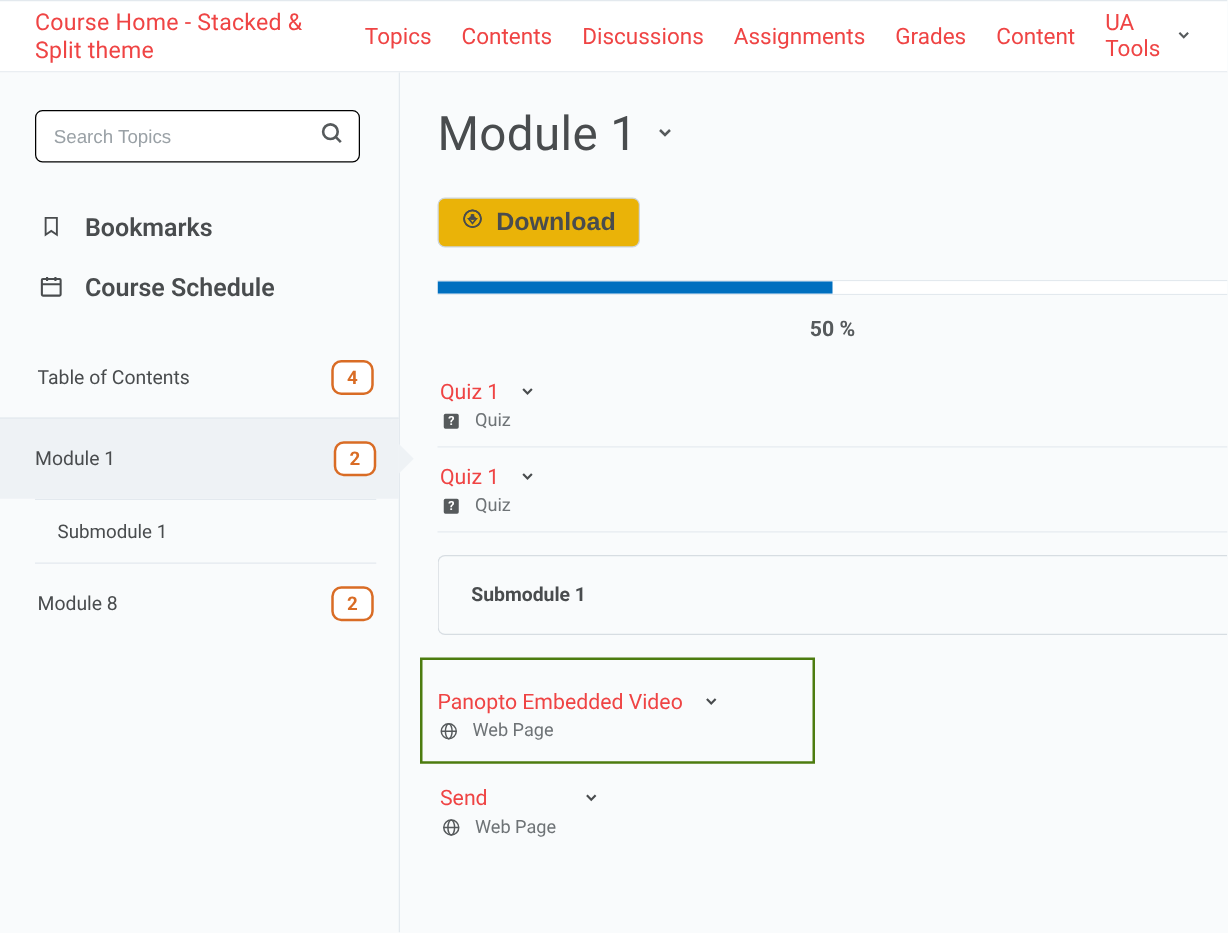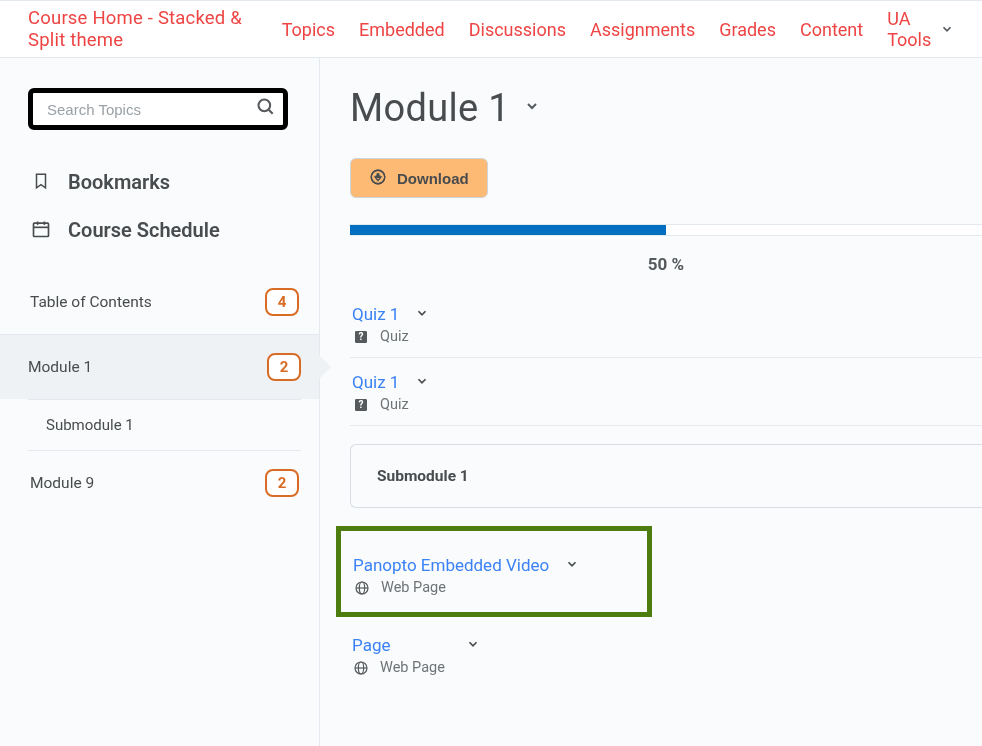--- a/index.html
+++ b/index.html
@@ -42,21 +42,21 @@
   }
   
   .search-wrap {
     position: relative;
     margin-bottom: 28px;
     width: 260px;
   }
   .search-wrap input {
     width: 100%;
     height: 42px;
-    border: 5px solid #000000;
+    border: 1px solid #000000;
     border-radius: 6px;
     padding: 0 40px 0 14px;
     font-size: 15px;
     color: #6e7376;
     background: #fff;
   }
   .search-wrap input::placeholder { color: #9aa1a6; }
   .search-icon {
     position: absolute; right: 12px; top: 50%; transform: translateY(-50%);
     color: #565a5c;
@@ -113,25 +113,25 @@
   
   .module-title {
     display:flex; align-items:center; gap: 14px;
     margin-bottom: 28px;
   }
   .module-title h1 { font-size: 38px; font-weight: 400; color: #494c4e; letter-spacing: .3px;}
   
   .action-row { display:flex; gap: 14px; margin-bottom: 26px;}
   .btn {
     display:flex; align-items:center; gap:10px;
-    background: #fdba74;
+    background: #eab308;
     border: 1px solid #cdd5dc;
     border-radius: 6px;
     height: 40px; padding: 0 18px;
-    font-size: 15px; font-weight:700; color:#494c4e;
+    font-size: 20px; font-weight:700; color:#494c4e;
     cursor:pointer;
   }
   
   .progress-wrap { margin-bottom: 6px; border:1px solid #e3e9ee; border-left:none; border-right:none; border-radius:0;}
   .progress-bar-outer {
     height: 10px; background:#fff; overflow:hidden;
   }
   .progress-bar-inner { height:100%; background:#006fbf; width:50%; }
   .progress-label-row {
     display:flex; justify-content:center; gap:13px;
@@ -139,47 +139,47 @@
   }
   .pct { font-weight:700; }
   
   .content-list { }
   .content-item {
     display:flex; align-items:flex-start; flex-direction:column;
     padding: 14px 0 12px 2px;
     border-bottom: 1px solid #e6ebef;
   }
   .ci-top { display:flex; align-items:center; gap: 16px; }
-  .ci-title { color:#3b82f6; font-size:17px; font-weight:400; cursor:pointer;}
+  .ci-title { color:#ef4444; font-size:17px; font-weight:400; cursor:pointer;}
   .ci-sub { display:flex; align-items:center; gap:10px; margin-top:4px; color:#6e7376; font-size:14.5px;}
   .ci-icon-slot { width:18px; display:flex; justify-content:center; color:#565a5c;}
   .submodule-box {
     border:1px solid #d7dde2; border-right:none; border-radius:6px 0 0 6px;
     margin: 18px 0 18px 0;
     padding: 22px 0 22px 26px;
     font-weight:700; font-size:15.5px; color:#494c4e;
   }
   .highlight-box {
-    border: 5px solid #4d7c0f;
+    border: 2px solid #4d7c0f;
     padding: 10px 13px 10px 10px;
     margin-left:-14px;
     margin-right: 330px;
     margin-top: 6px;
     margin-bottom: 4px;
   }
   .highlight-box .content-item { border-bottom:none; padding-bottom:6px;}
   .caret-down-sm { color:#494c4e; }
 </style>
 </head>
 <body>
 
 <div class="topnav">
   <div class="course-title">Course Home - Stacked &amp; Split theme</div>
   <div class="topnav-item">Topics</div>
-  <div class="topnav-item">Embedded</div>
+  <div class="topnav-item">Contents</div>
   <div class="topnav-item">Discussions</div>
   <div class="topnav-item">Assignments</div>
   <div class="topnav-item">Grades</div>
   <div class="topnav-item">Content</div>
   <div class="topnav-item">
     <span>UA Tools</span>
     <span class="caret-down">
       <svg width="14" height="14" viewBox="0 0 24 24" fill="none" stroke="#565a5c" stroke-width="3">
           <polyline points="6 9 12 15 18 9"></polyline>
         </svg>
@@ -229,21 +229,21 @@
     <div class="toc-item active">
       <span>Module 1</span>
       <span class="count-badge">2</span>
     </div>
 
     <div class="toc-sub">
       <span>Submodule 1</span>
     </div>
 
     <div class="toc-item">
-      <span>Module 9</span>
+      <span>Module 8</span>
       <span class="count-badge">2</span>
     </div>
   </div>
 
   <div class="main">
     <div class="module-title">
       <h1>Module 1</h1>
       <span>
         <svg width="16" height="16" viewBox="0 0 24 24" fill="none" stroke="#565a5c" stroke-width="3">
             <polyline points="6 9 12 15 18 9"></polyline>
@@ -337,21 +337,21 @@
                   <line x1="3" y1="12" x2="21" y2="12"></line>
                 </svg>
             </span>
             <span>Web Page</span>
           </div>
         </div>
       </div>
 
       <div class="content-item" style="border-bottom:none">
         <div class="ci-top">
-          <span class="ci-title">Page</span>
+          <span class="ci-title">Send</span>
           <span class="caret-down-sm" style="margin-left:60px">
             <svg width="14" height="14" viewBox="0 0 24 24" fill="none" stroke="#494c4e" stroke-width="3">
                 <polyline points="6 9 12 15 18 9"></polyline>
               </svg>
           </span>
         </div>
         <div class="ci-sub">
           <span class="ci-icon-slot">
             <svg width="16" height="16" viewBox="0 0 24 24" fill="none" stroke="#565a5c" stroke-width="1.8">
                 <circle cx="12" cy="12" r="9"></circle>

